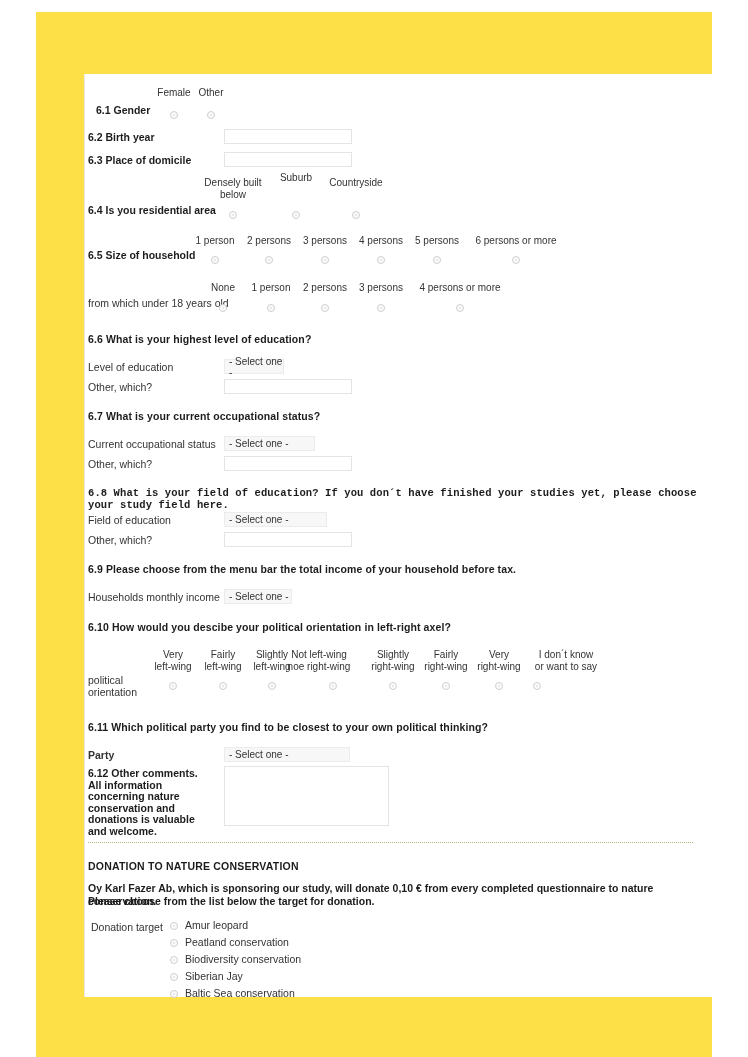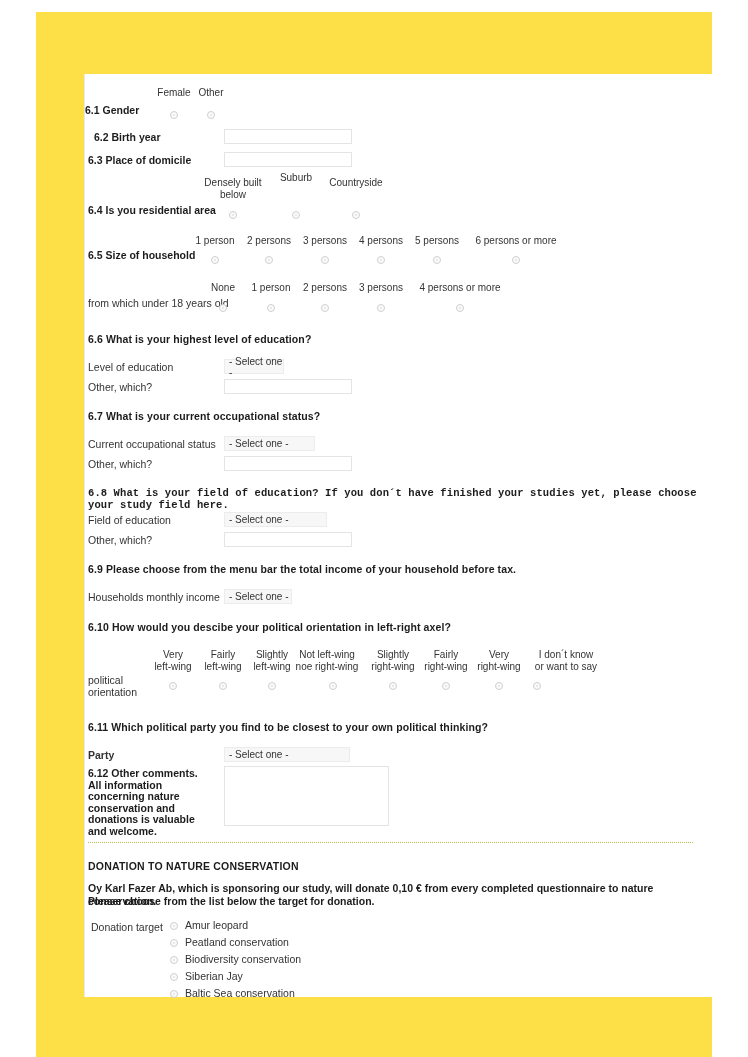--- a/index.html
+++ b/index.html
@@ -170,26 +170,26 @@
 <div id="page">
   <div class="frame-left"></div>
   <div class="frame-right"></div>
 
   <div class="sheet">
     <div class="content">
 
       <div class="matrix">
         <div class="mcol col-head" style="left:64px; top:13px; width:50px;">Female</div>
         <div class="mcol col-head" style="left:101px; top:13px; width:50px;">Other</div>
-        <div class="abs row-label" style="left:0; top:30px;text-align:right;">6.1 Gender</div>
+        <div class="abs row-label" style="left:11px; top:30px;text-align:right;">6.1 Gender</div>
         <div class="mradio" style="left:64px; top:31px; width:50px;"><span class="radio"></span></div>
         <div class="mradio" style="left:101px; top:31px; width:50px;"><span class="radio"></span></div>
       </div>
 
-      <div class="abs row-label" style="left:9px; top:57px;text-align:center;">6.2 Birth year</div>
+      <div class="abs row-label" style="left:3px; top:57px;text-align:center;">6.2 Birth year</div>
       <input class="textbox abs" style="left: 139px; top: 55px; width: 128px;" type="text" placeholder="">
 
       <div class="abs row-label" style="left:3px; top:80px;">6.3 Place of domicile</div>
       <input class="textbox abs" style="left: 139px; top: 78px; width: 128px;" type="text" placeholder="">
 
       <div class="matrix">
         <div class="mcol col-head" style="left:117px; top:103px; width:62px;">Densely built below</div>
         <div class="mcol col-head" style="left:188px; top:98px; width:46px;">Suburb</div>
         <div class="mcol col-head" style="left:240px; top:103px; width:62px;">Countryside</div>
         <div class="abs row-label" style="left:3px; top:130px;">6.4 Is you residential area</div>
@@ -260,21 +260,21 @@
           <div>left-wing</div>
         </div>
         <div class="mcol col-head" style="left:112px; top:575px; width:52px;">
           <div>Fairly</div>
           <div>left-wing</div>
         </div>
         <div class="mcol col-head" style="left:161px; top:575px; width:52px;">
           <div>Slightly</div>
           <div>left-wing</div>
         </div>
-        <div class="mcol col-head" style="left:201px; top:575px; width:82px;text-align:center;">
+        <div class="mcol col-head" style="left:193px; top:575px; width:82px;text-align:center;">
           <div>Not left-wing</div>
           <div>noe right-wing</div>
         </div>
         <div class="mcol col-head" style="left:278px; top:575px; width:60px;">
           <div>Slightly</div>
           <div>right-wing</div>
         </div>
         <div class="mcol col-head" style="left:331px; top:575px; width:60px;">
           <div>Fairly</div>
           <div>right-wing</div>

